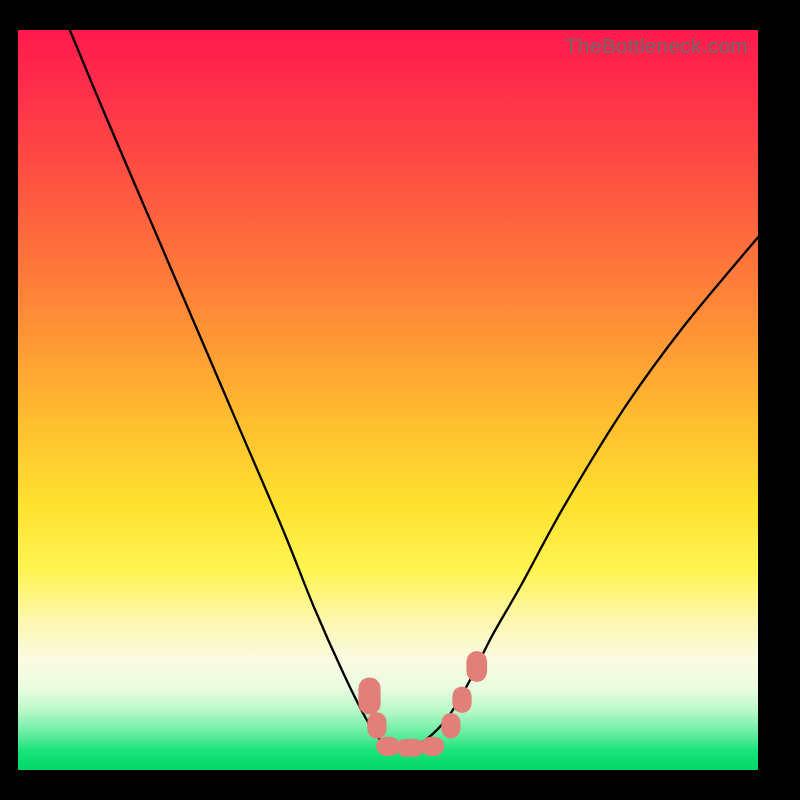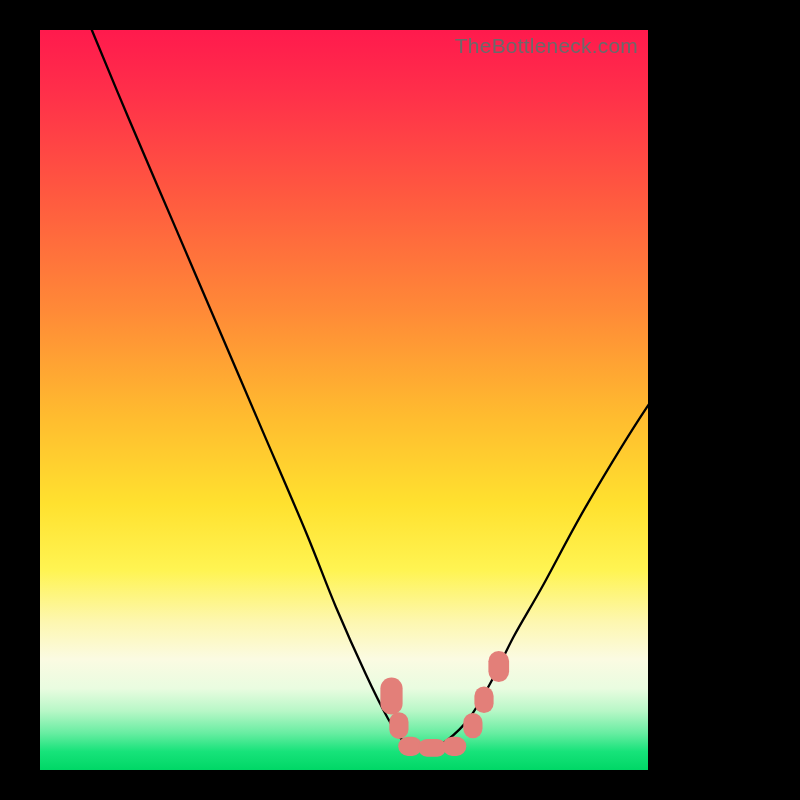--- a/index.html
+++ b/index.html
@@ -12,23 +12,23 @@
     font-family: Arial, Helvetica, sans-serif;
   }
   .frame {
     position: relative;
     width: 800px;
     height: 800px;
     background: #000;
   }
   .plot-area {
     position: absolute;
-    left: 40px;
+    left: 18px;
     top: 30px;
-    width: 608px;
+    width: 740px;
     height: 740px;
     
     background: linear-gradient(
       to bottom,
       #ff1a4d 0%,
       #ff2e4a 8%,
       #ff5840 22%,
       #ff8a37 38%,
       #ffbb2f 52%,
       #ffe12f 64%,

